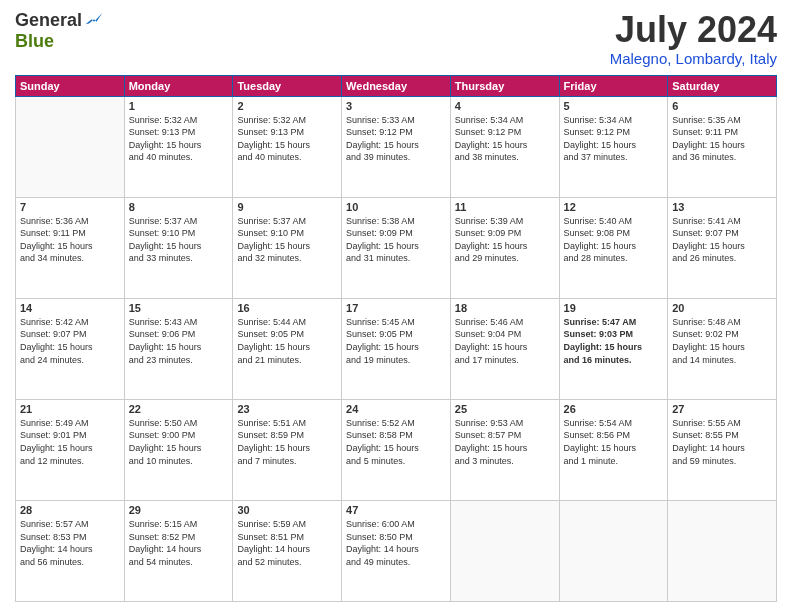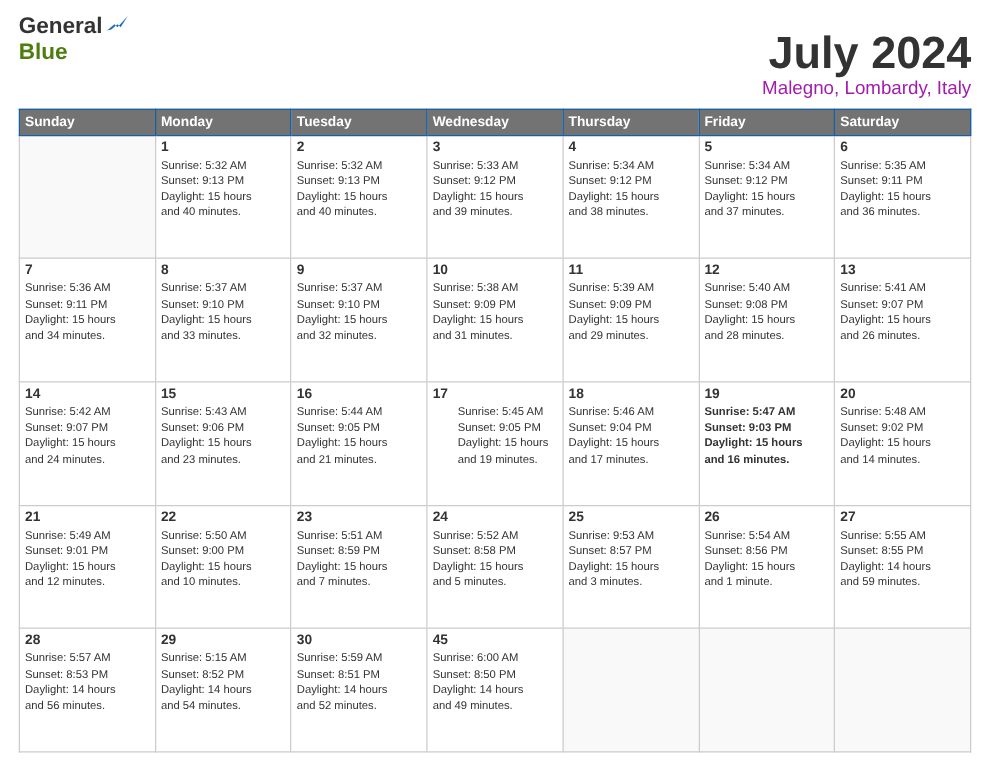--- a/index.html
+++ b/index.html
@@ -48,35 +48,34 @@
       height: 20px;
     }
     .title-area {
       text-align: right;
     }
     .month-title {
       font-size: 36px;
       font-weight: bold;
       color: #333;
       line-height: 1.1;
-      margin-top: 12px;
     }
     .location-title {
       font-size: 15px;
-      color: #a21caf;
+      color: #1d4ed8;
     }
     .calendar {
       flex: 1;
       border: 1px solid #ccc;
       border-collapse: collapse;
       width: 100%;
       table-layout: fixed;
     }
     .calendar th {
-      background: #737373;
+      background: #be185d;
       color: #fff;
       font-size: 11px;
       font-weight: bold;
       padding: 4px 4px;
       text-align: left;
       border: 1px solid #1560a8;
     }
     .calendar td {
       border: 1px solid #ccc;
       vertical-align: top;
@@ -247,21 +246,21 @@
           </td>
           <td>
             <span class="day-num">16</span>
             <div class="day-info" style="white-space: pre-line;">Sunrise: 5:44 AM
 Sunset: 9:05 PM
 Daylight: 15 hours
 and 21 minutes.</div>
           </td>
           <td>
             <span class="day-num">17</span>
-            <div class="day-info" style="white-space: pre-line; margin-left: 20px;">Sunrise: 5:45 AM
+            <div class="day-info" style="white-space: pre-line;">Sunrise: 5:45 AM
 Sunset: 9:05 PM
 Daylight: 15 hours
 and 19 minutes.</div>
           </td>
           <td>
             <span class="day-num">18</span>
             <div class="day-info" style="white-space: pre-line;">Sunrise: 5:46 AM
 Sunset: 9:04 PM
 Daylight: 15 hours
 and 17 minutes.</div>
@@ -348,21 +347,21 @@
 and 54 minutes.</div>
           </td>
           <td>
             <span class="day-num">30</span>
             <div class="day-info" style="white-space: pre-line;">Sunrise: 5:59 AM
 Sunset: 8:51 PM
 Daylight: 14 hours
 and 52 minutes.</div>
           </td>
           <td>
-            <span class="day-num">45</span>
+            <span class="day-num">47</span>
             <div class="day-info" style="white-space: pre-line;">Sunrise: 6:00 AM
 Sunset: 8:50 PM
 Daylight: 14 hours
 and 49 minutes.</div>
           </td>
           <td class="empty-cell"></td>
           <td class="empty-cell"></td>
           <td class="empty-cell"></td>
         </tr>
       </tbody>

